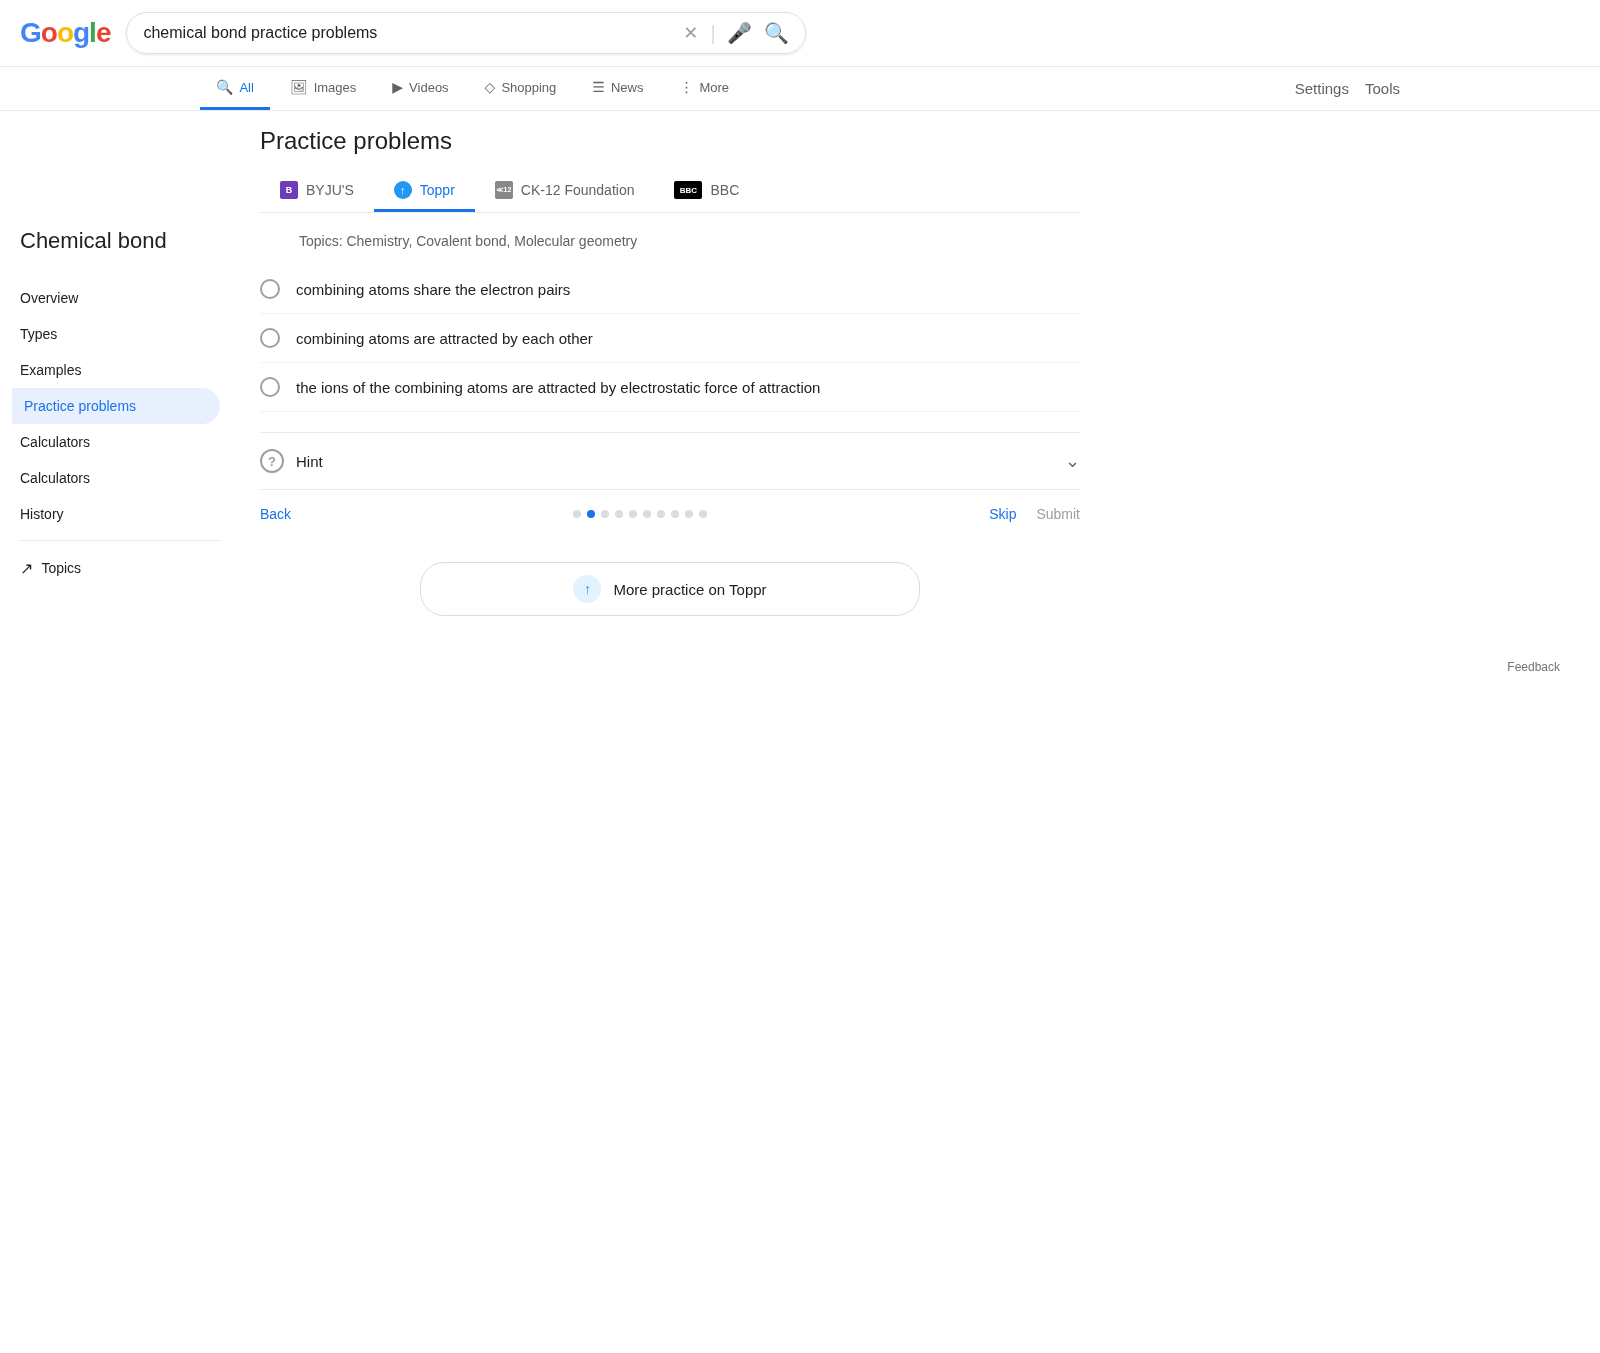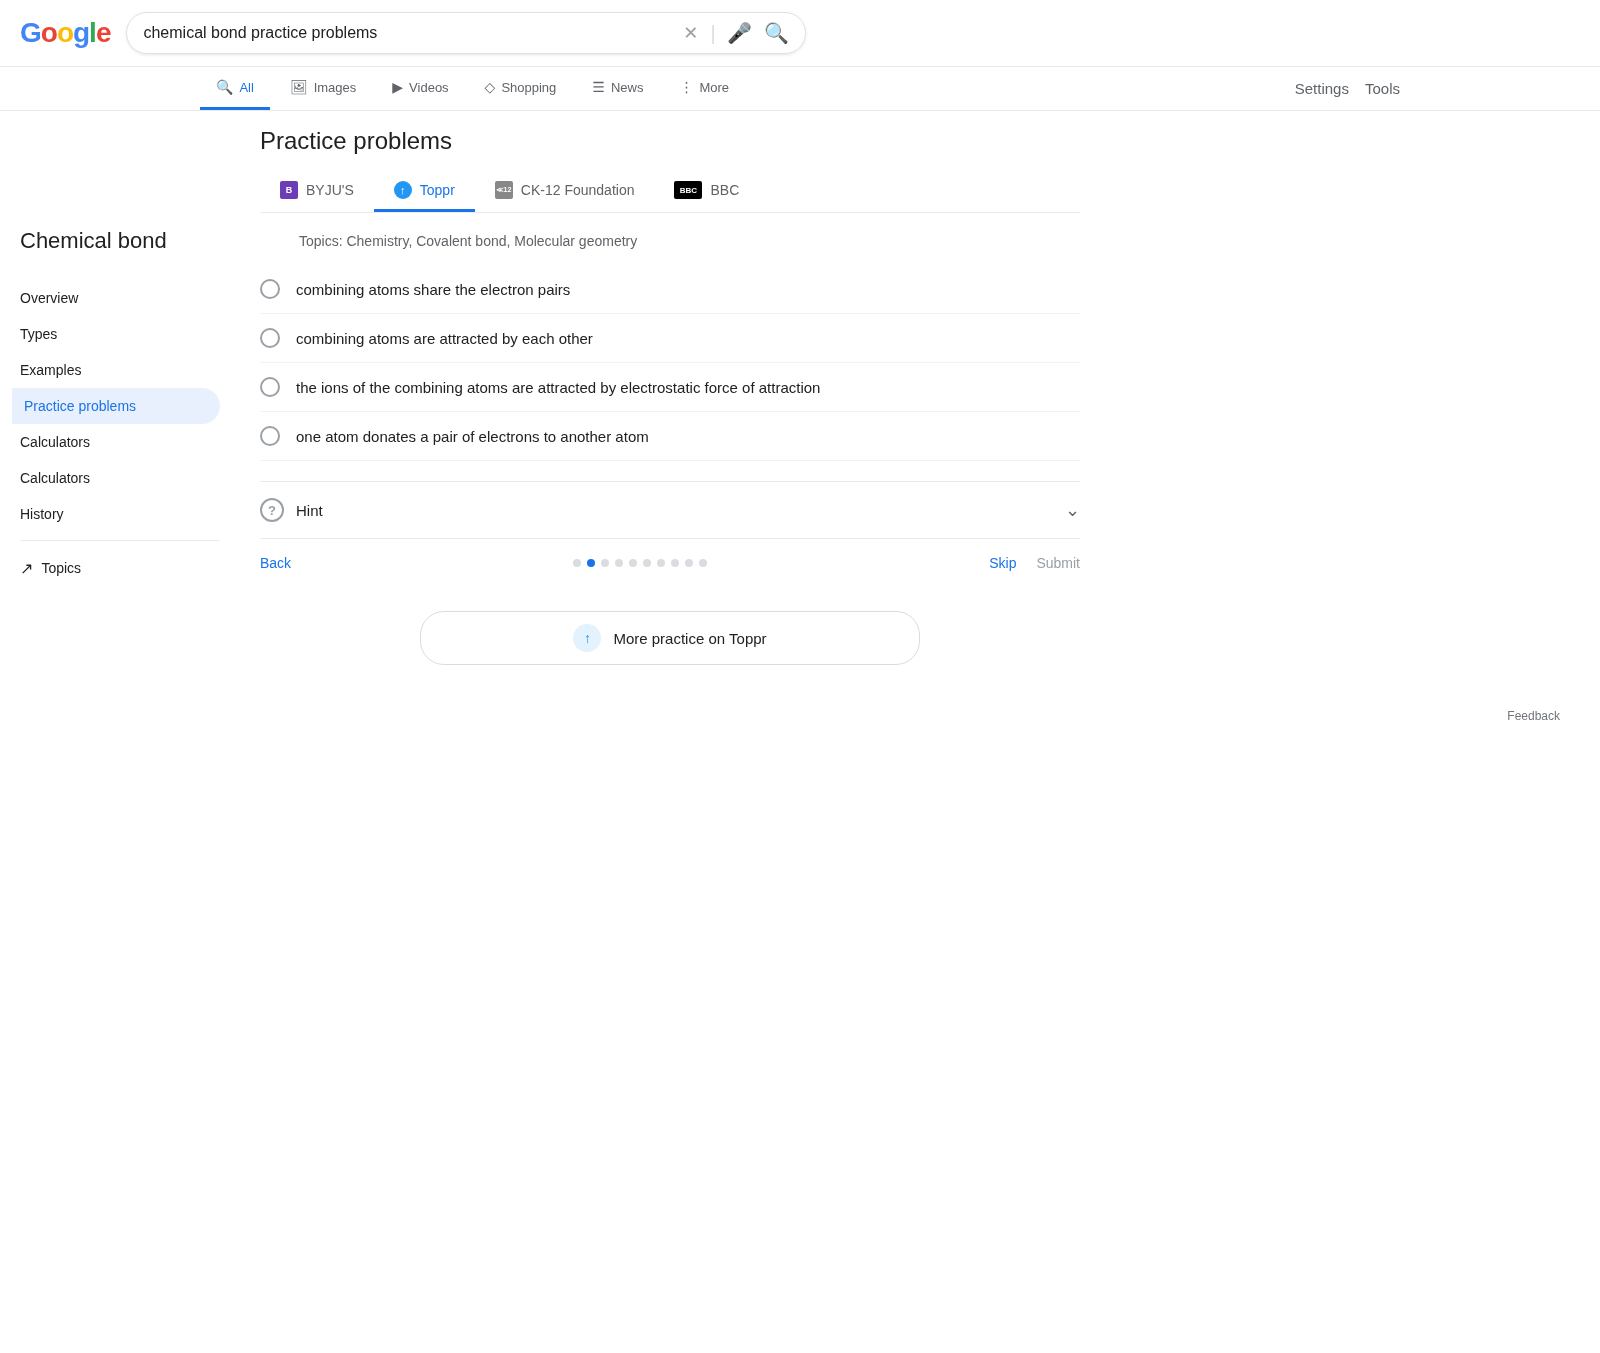--- a/index.html
+++ b/index.html
@@ -468,24 +468,20 @@
         <span class="option-text">combining atoms share the electron pairs</span>
       </li>
       <li class="option-item">
         <div class="radio-circle"></div>
         <span class="option-text">combining atoms are attracted by each other</span>
       </li>
       <li class="option-item">
         <div class="radio-circle"></div>
         <span class="option-text">the ions of the combining atoms are attracted by electrostatic force of attraction</span>
       </li>
-      <li class="option-item">
-        <div class="radio-circle"></div>
-        <span class="option-text">one atom donates a pair of electrons to another atom</span>
-      </li>
     </ul>
 
     <div class="hint-row">
       <div class="hint-left">
         <div class="hint-icon">?</div>
         <span class="hint-label">Hint</span>
       </div>
       <span class="chevron-down">⌄</span>
     </div>
 

